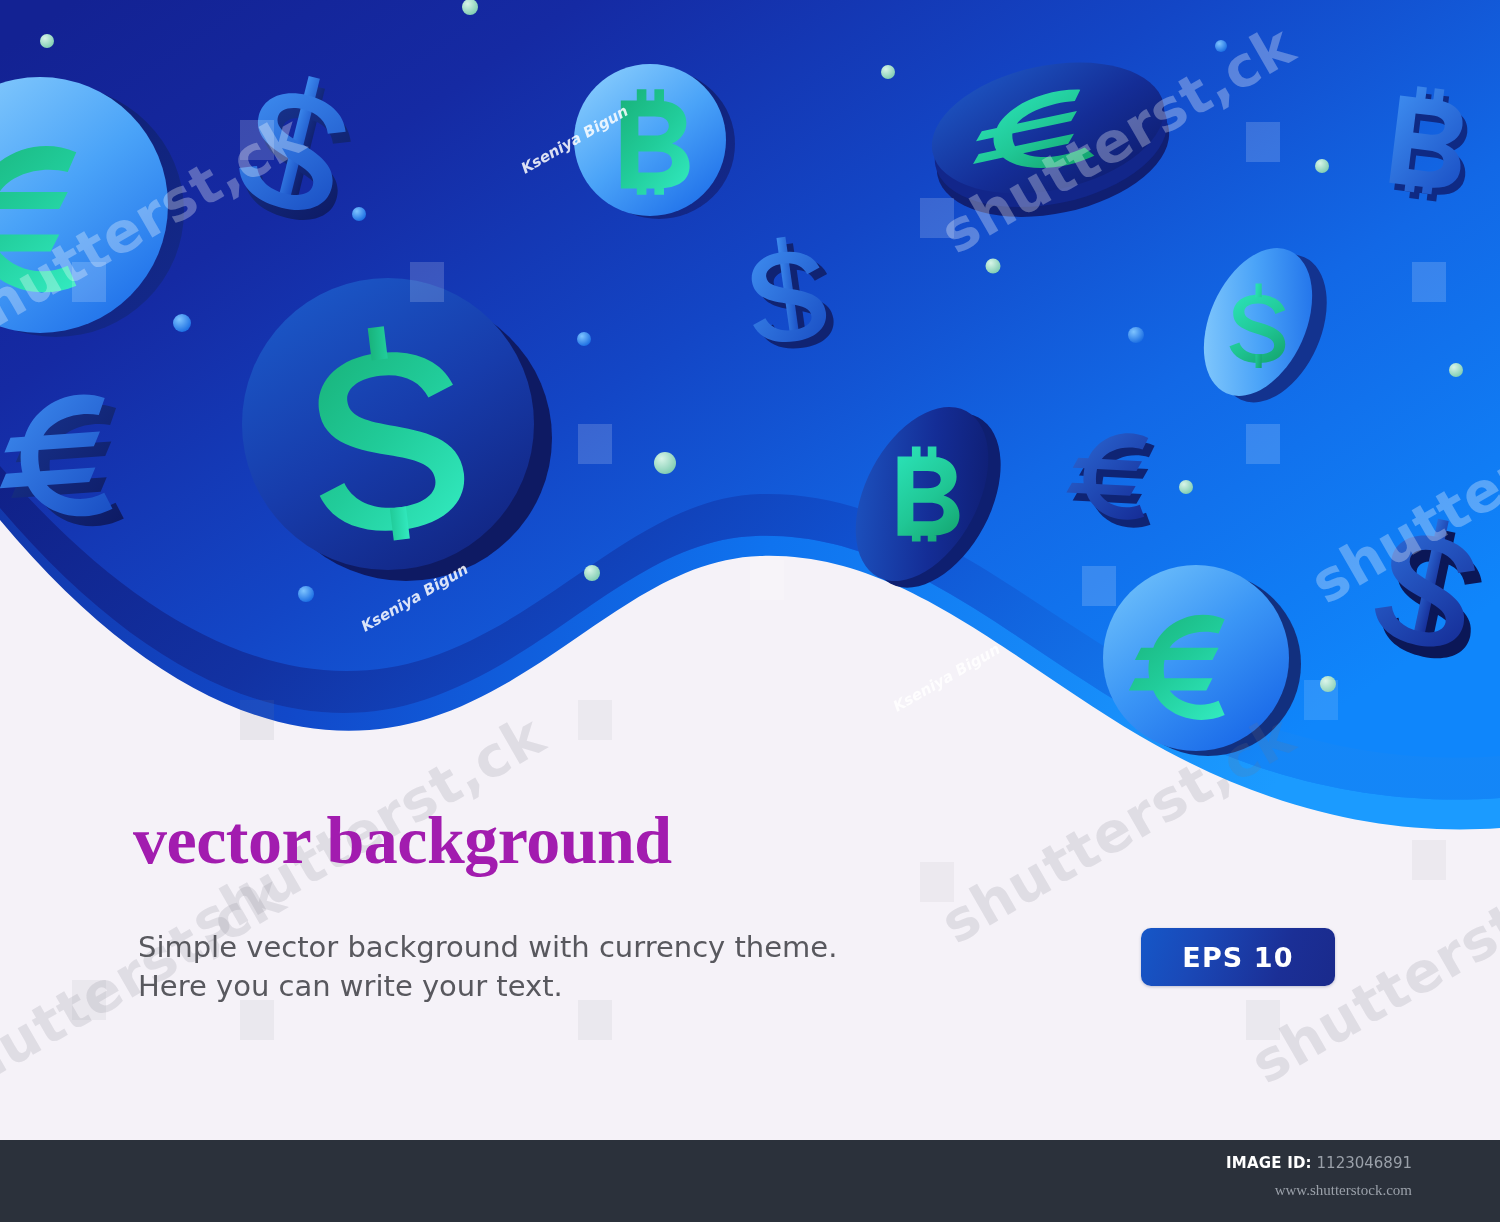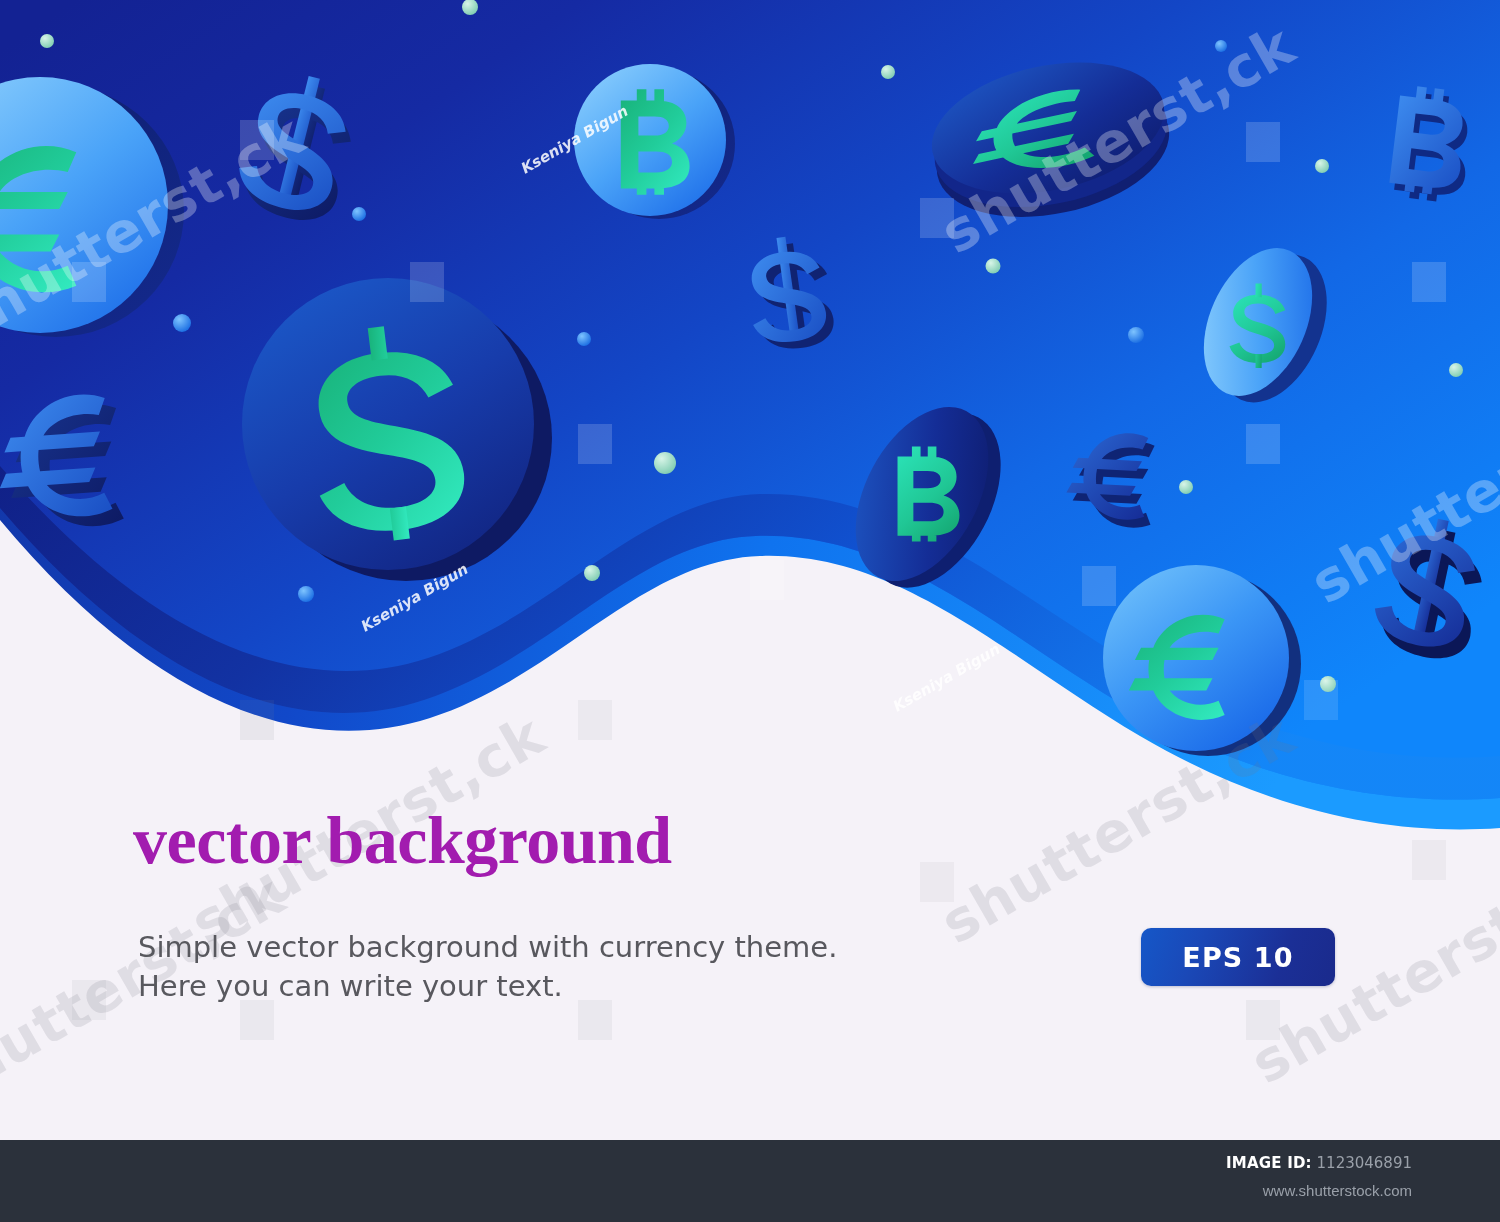--- a/index.html
+++ b/index.html
@@ -51,21 +51,21 @@
   .ss-logo .reg{font-size:14px;vertical-align:super;letter-spacing:0;}
   .imgid{
     position:absolute;right:88px;top:1154px;
     font-size:15px;color:#9aa0a9;font-family:"DejaVu Sans", sans-serif;
     white-space:nowrap;
     margin-left:47px;
   }
   .imgid b{color:#ffffff;font-weight:700;letter-spacing:.2px;}
   .ss-url{
     position:absolute;right:88px;top:1182px;
-    font-size:15px;color:#9aa0a9;font-family:Liberation Sans, sans-serif;
+    font-size:15px;color:#9aa0a9;font-family:Liberation Serif, serif;
     white-space:nowrap;
   }
 
   
   .wm-tile{position:absolute;left:0;top:0;width:1500px;height:1140px;pointer-events:none;}
   .wm-word{
     position:absolute;color:rgba(255,255,255,.30);
     font-family:"DejaVu Sans", sans-serif;font-weight:700;
     letter-spacing:1px;white-space:nowrap;
     transform-origin:left top;

